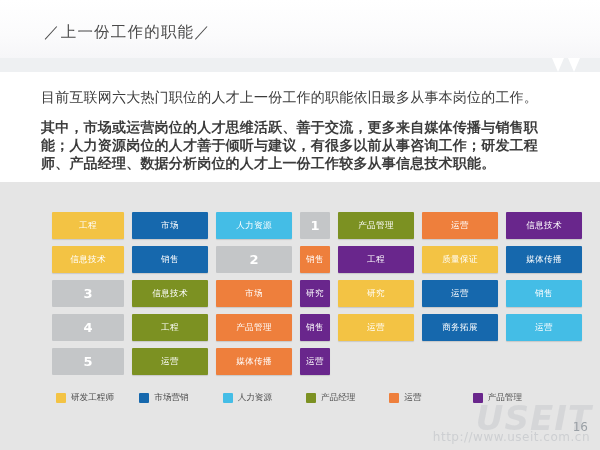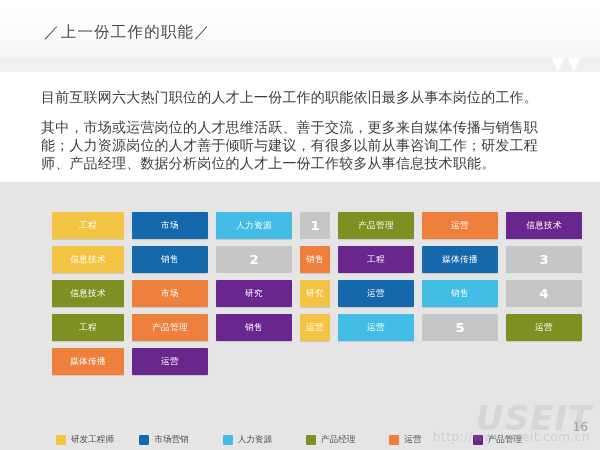--- a/index.html
+++ b/index.html
@@ -27,21 +27,21 @@
     white-space:nowrap;
   }
 
   
   .para{
     position:absolute;left:41px;width:520px;
     color:#3c3c3c;font-size:14px;line-height:18px;
     letter-spacing:.2px;
   }
   .para.p1{top:88px;}
-  .para.p2{top:118px;font-weight:normal;}
+  .para.p2{top:118px;font-weight:bold;}
 
   
   .panel{
     position:absolute;left:0;top:182px;width:600px;height:276px;
     background:#e5e5e5;
   }
   .panel-inner{
     position:absolute;left:0;top:0;width:600px;height:268px;
   }
 
@@ -70,21 +70,20 @@
     display:flex;align-items:center;justify-content:center;
     background:#c4c6c8;color:#ffffff;
     font-size:13px;font-weight:bold;border-radius:1px;
   }
 
   
   .legend{
     position:absolute;left:56px;top:210px;width:500px;
     display:grid;grid-template-columns:repeat(6,1fr);
     align-items:center;
-    margin-top:42px;
   }
   .legend-item{display:flex;align-items:center;gap:5px;}
   .legend-sw{width:10px;height:10px;border-radius:1px;display:block;}
   .legend-sw.c1{background:#f3c344;}
   .legend-sw.c2{background:#1668ad;}
   .legend-sw.c3{background:#44bde6;}
   .legend-sw.c4{background:#7c9122;}
   .legend-sw.c5{background:#ee7f3c;}
   .legend-sw.c6{background:#69268c;}
   .legend-label{font-size:8.6px;color:#4a4a4a;white-space:nowrap;}
@@ -136,35 +135,37 @@
         <div class="chip c4">产品管理</div>
         <div class="chip c5">运营</div>
         <div class="chip c6">信息技术</div>
 
         <div class="chip c1">信息技术</div>
         <div class="chip c2">销售</div>
         <div class="rank">2</div>
         <div class="chip c5">销售</div>
         <div class="chip c6">工程</div>
 
+        <div class="chip c1">质量保证</div>
         <div class="chip c2">媒体传播</div>
         <div class="rank">3</div>
         <div class="chip c4">信息技术</div>
         <div class="chip c5">市场</div>
         <div class="chip c6">研究</div>
 
         <div class="chip c1">研究</div>
         <div class="chip c2">运营</div>
         <div class="chip c3">销售</div>
         <div class="rank">4</div>
         <div class="chip c4">工程</div>
         <div class="chip c5">产品管理</div>
         <div class="chip c6">销售</div>
 
         <div class="chip c1">运营</div>
+        <div class="chip c2">商务拓展</div>
         <div class="chip c3">运营</div>
         <div class="rank">5</div>
         <div class="chip c4">运营</div>
         <div class="chip c5">媒体传播</div>
         <div class="chip c6">运营</div>
       </div>
 
       <div class="legend">
         <div class="legend-item">
           <span class="legend-sw c1"></span>

